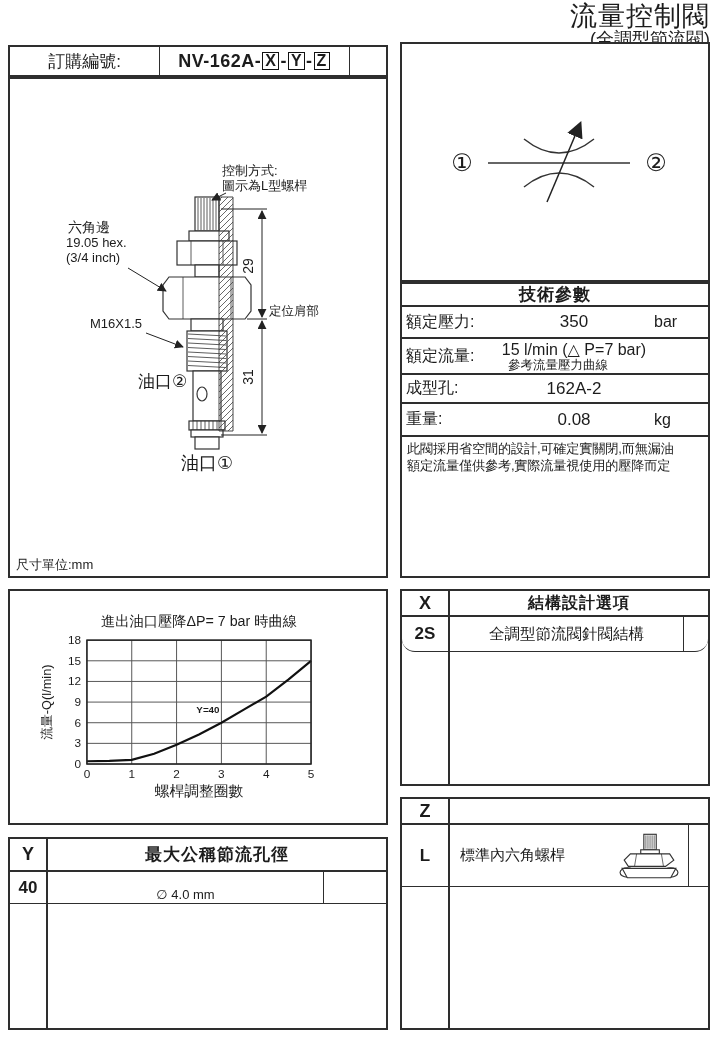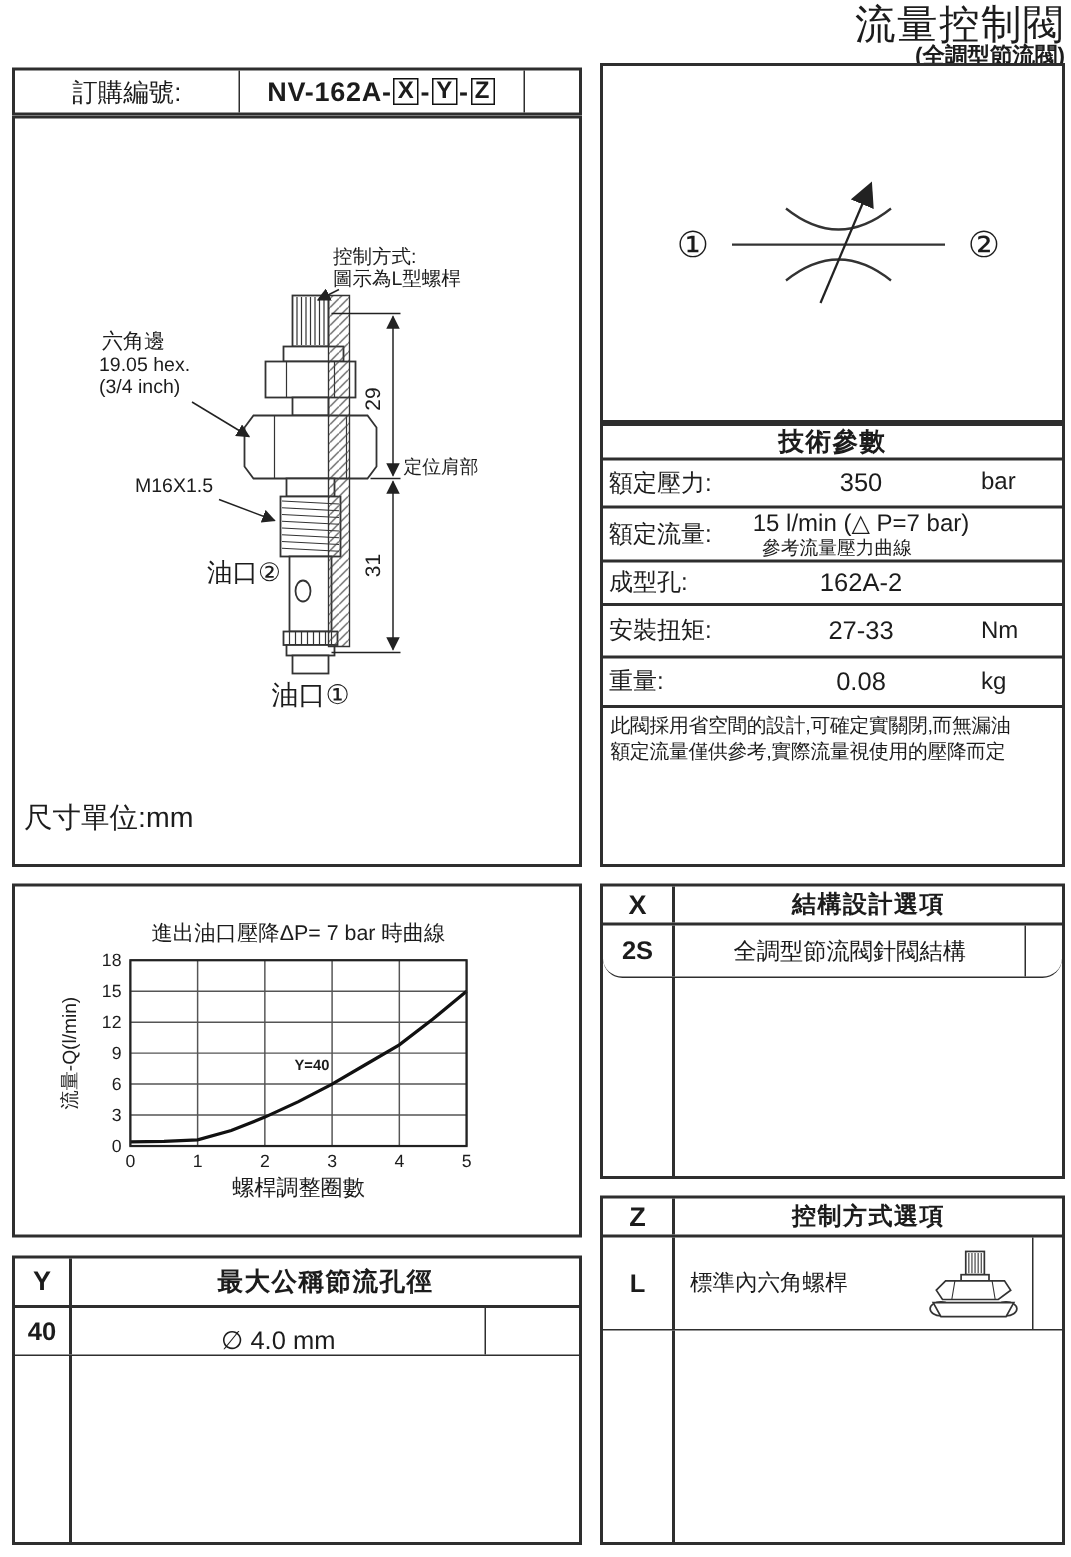--- a/index.html
+++ b/index.html
@@ -2,31 +2,31 @@
 <html><head>
 <meta charset="utf-8">
 <style>
   html,body{margin:0;padding:0;background:#fff;}
   body{width:714px;height:1038px;position:relative;overflow:hidden;
        font-family:"Liberation Sans","DejaVu Sans",sans-serif;color:#1c1c1c;}
   .box{position:absolute;border:2px solid #2e2e2e;background:#fff;box-sizing:border-box;}
   
   .pagetitle{position:absolute;top:2px;right:4px;text-align:right;line-height:1.05;}
   .pagetitle .t1{font-size:27px;font-weight:normal;letter-spacing:1px;}
-  .pagetitle .t2{font-size:15px;font-weight:bold;}
+  .pagetitle .t2{font-size:18px;font-weight:normal;}
   
   .order{left:8px;top:45px;width:380px;height:32px;display:flex;}
   .order .c{display:flex;align-items:center;justify-content:center;box-sizing:border-box;height:100%;}
   .order .lab{width:150px;border-right:1.5px solid #2e2e2e;font-size:17px;}
   .order .code{width:190px;border-right:1.5px solid #2e2e2e;font-size:18px;font-weight:bold;letter-spacing:.5px;}
   .order .tail{flex:1;}
   .boxed{border:1.7px solid #111;padding:0 2px;margin:0 1px;line-height:1;font-size:16px;}
   
   .drawbox{left:8px;top:77px;width:380px;height:501px;}
-  .unitnote{position:absolute;left:6px;bottom:18px;font-size:19px;}
+  .unitnote{position:absolute;left:6px;bottom:2px;font-size:13px;}
   
   .schembox{left:400px;top:42px;width:310px;height:240px;}
   
   .techbox{left:400px;top:282px;width:310px;height:296px;display:flex;flex-direction:column;}
   .trow{border-bottom:2px solid #2e2e2e;box-sizing:border-box;display:grid;grid-template-columns:92px 1fr 54px;align-items:center;}
   .thead{display:flex;align-items:center;justify-content:center;font-size:17px;font-weight:bold;letter-spacing:1px;}
   .tlab{font-size:16px;padding-left:4px;}
   .tval{font-size:17px;text-align:center;}
   .tunit{font-size:16px;text-align:left;}
   .tsub{font-size:12.5px;text-align:left;padding-left:14px;line-height:1.1;}
@@ -174,25 +174,20 @@
     <div>
       <div class="tval" style="font-size:16px;">15 l/min (△ P=7 bar)</div>
       <div class="tsub">參考流量壓力曲線</div>
     </div>
     <div class="tunit"></div>
   </div>
   <div class="trow" style="height:29px;">
     <div class="tlab">成型孔:</div>
     <div class="tval">162A-2</div>
     <div class="tunit"></div>
-  </div>
-  <div class="trow" style="height:35px;">
-    <div class="tlab">安裝扭矩:</div>
-    <div class="tval">27-33</div>
-    <div class="tunit">Nm</div>
   </div>
   <div class="trow" style="height:33px;">
     <div class="tlab">重量:</div>
     <div class="tval">0.08</div>
     <div class="tunit">kg</div>
   </div>
   <div class="tnotes">
     <div>此閥採用省空間的設計,可確定實關閉,而無漏油</div>
     <div>額定流量僅供參考,實際流量視使用的壓降而定</div>
   </div>
@@ -247,21 +242,20 @@
   </div>
   <div class="ofill">
     <div class="okey" style="width:48px;"></div>
     <div style="flex:1;"></div>
   </div>
 </div>
 
 <div class="box opt ztable">
   <div class="orow" style="height:26px;border-bottom:2px solid #2e2e2e;">
     <div class="okey" style="width:48px;font-size:18px;">Z</div>
-    <div class="ohead">控制方式選項</div>
   </div>
   <div class="orow" style="height:62px;border-bottom:1.5px solid #2e2e2e;">
     <div class="okey" style="width:48px;font-size:17px;">L</div>
     <div class="odesc" style="justify-content:space-between;padding:0 8px 0 10px;font-size:15px;">
       <span>標準內六角螺桿</span>
       <svg width="62" height="48" viewBox="0 0 60 46" fill="#fff" stroke="#333" stroke-width="1.1">
         <rect x="25" y="2" width="12" height="15"></rect>
         <path fill="none" stroke-width="0.7" d="M27,3V16 M29,3V16 M31,3V16 M33,3V16 M35,3V16"></path>
         <rect x="22" y="17" width="18" height="4"></rect>
         <polygon points="12,21 50,21 54,27 46,33 10,33 6,27"></polygon>
@@ -279,20 +273,20 @@
   </div>
 </div>
 
 <div class="box opt ytable">
   <div class="orow" style="height:33px;border-bottom:2px solid #2e2e2e;">
     <div class="okey" style="width:38px;font-size:18px;">Y</div>
     <div class="ohead" style="font-size:17px;">最大公稱節流孔徑</div>
   </div>
   <div class="orow" style="height:32px;border-bottom:1.5px solid #2e2e2e;">
     <div class="okey" style="width:38px;font-size:17px;">40</div>
-    <div class="odesc" style="justify-content:center;font-size:17px;margin-top:13px;">∅ 4.0 mm</div>
+    <div class="odesc" style="justify-content:center;font-size:13px;margin-top:13px;">∅ 4.0 mm</div>
     <div class="otail" style="width:63px;"></div>
   </div>
   <div class="ofill">
     <div class="okey" style="width:38px;"></div>
     <div style="flex:1;"></div>
   </div>
 </div>
 
 </body></html>

